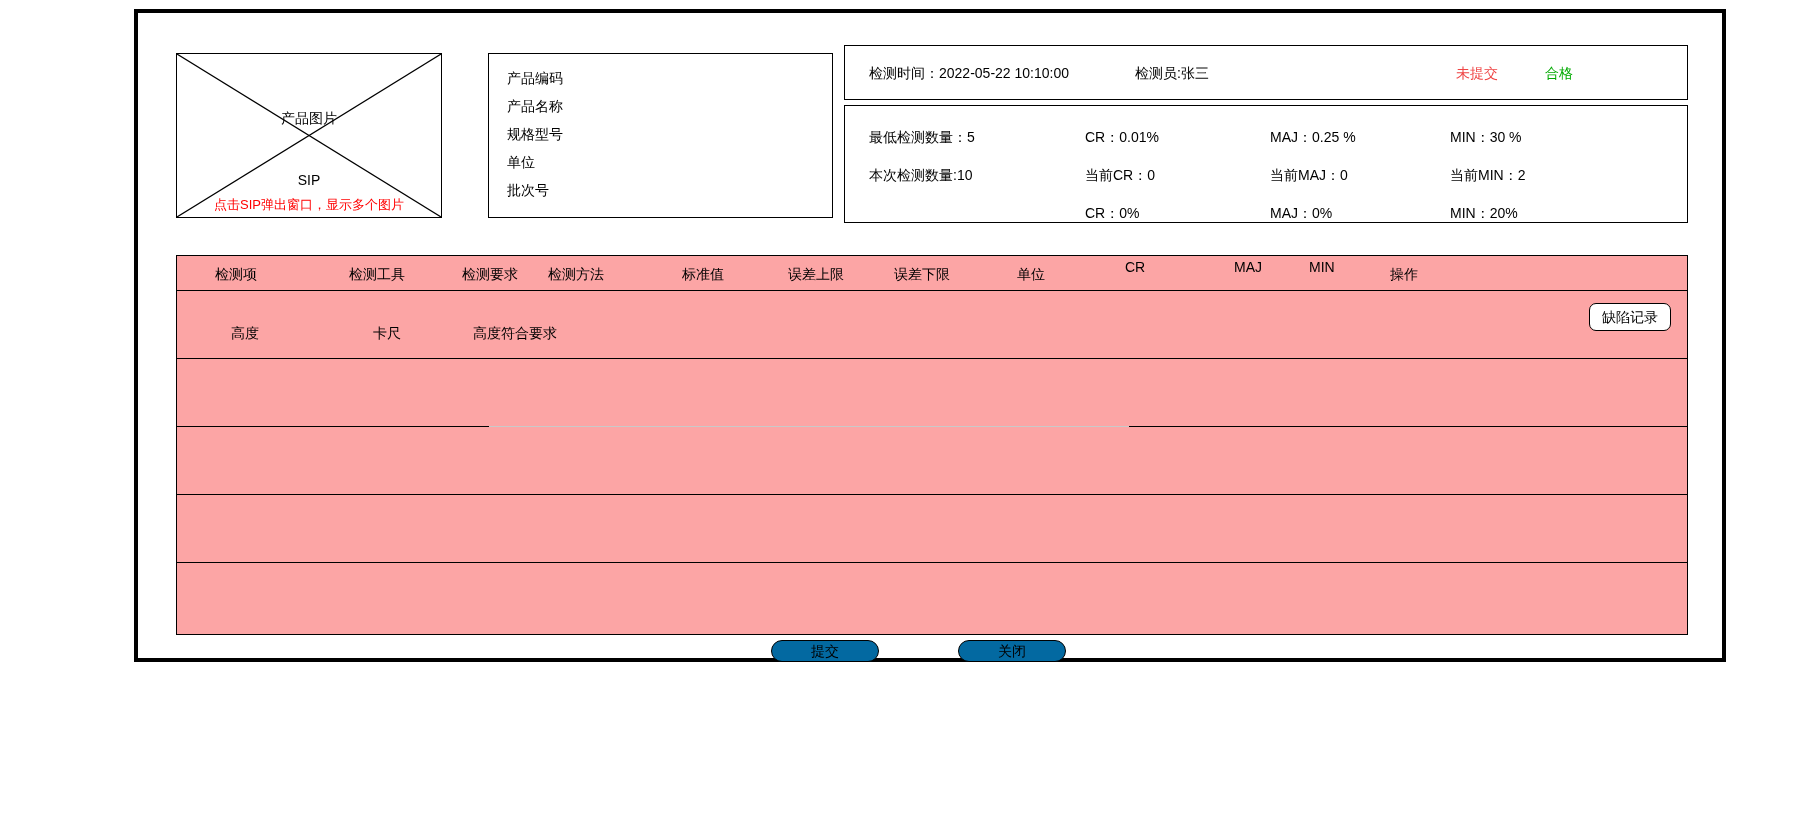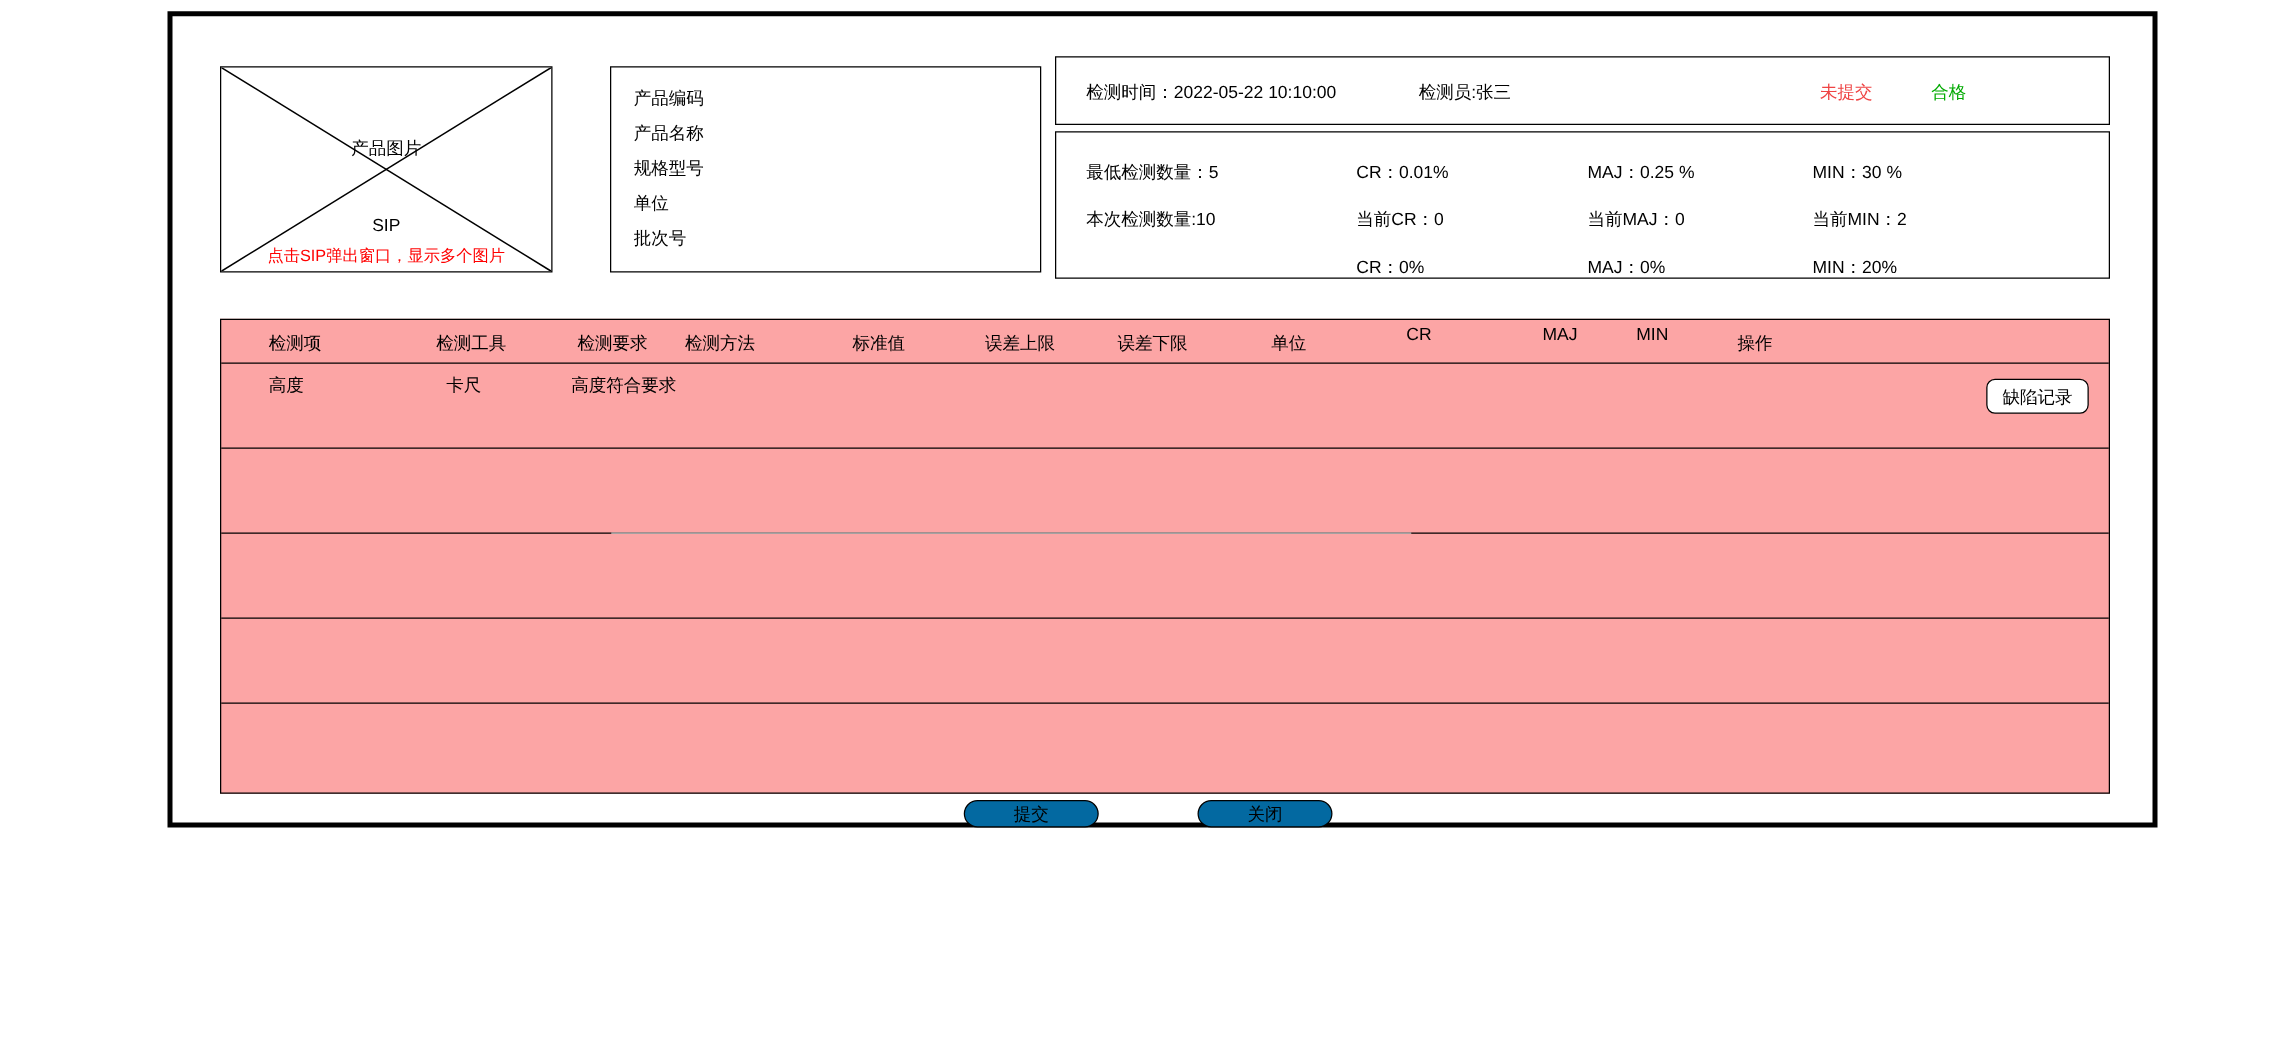--- a/index.html
+++ b/index.html
@@ -155,24 +155,25 @@
   }
   .trow {
     position: relative;
     height: 68px;
     border-bottom: 1.5px solid #000;
     box-sizing: border-box;
   }
   .trow:last-child { border-bottom: none; }
   .trow .td {
     position: absolute;
-    top: 10px;
+    top: 35px;
     font-size: 14px;
     line-height: 1;
     white-space: nowrap;
+    margin-left: 16px;
   }
   #defect-record-button {
     position: absolute;
     right: 16px;
     top: 12px;
     border: 1.2px solid #000;
     border-radius: 7px;
     padding: 6px 12px;
     font-size: 14px;
     line-height: 1;

